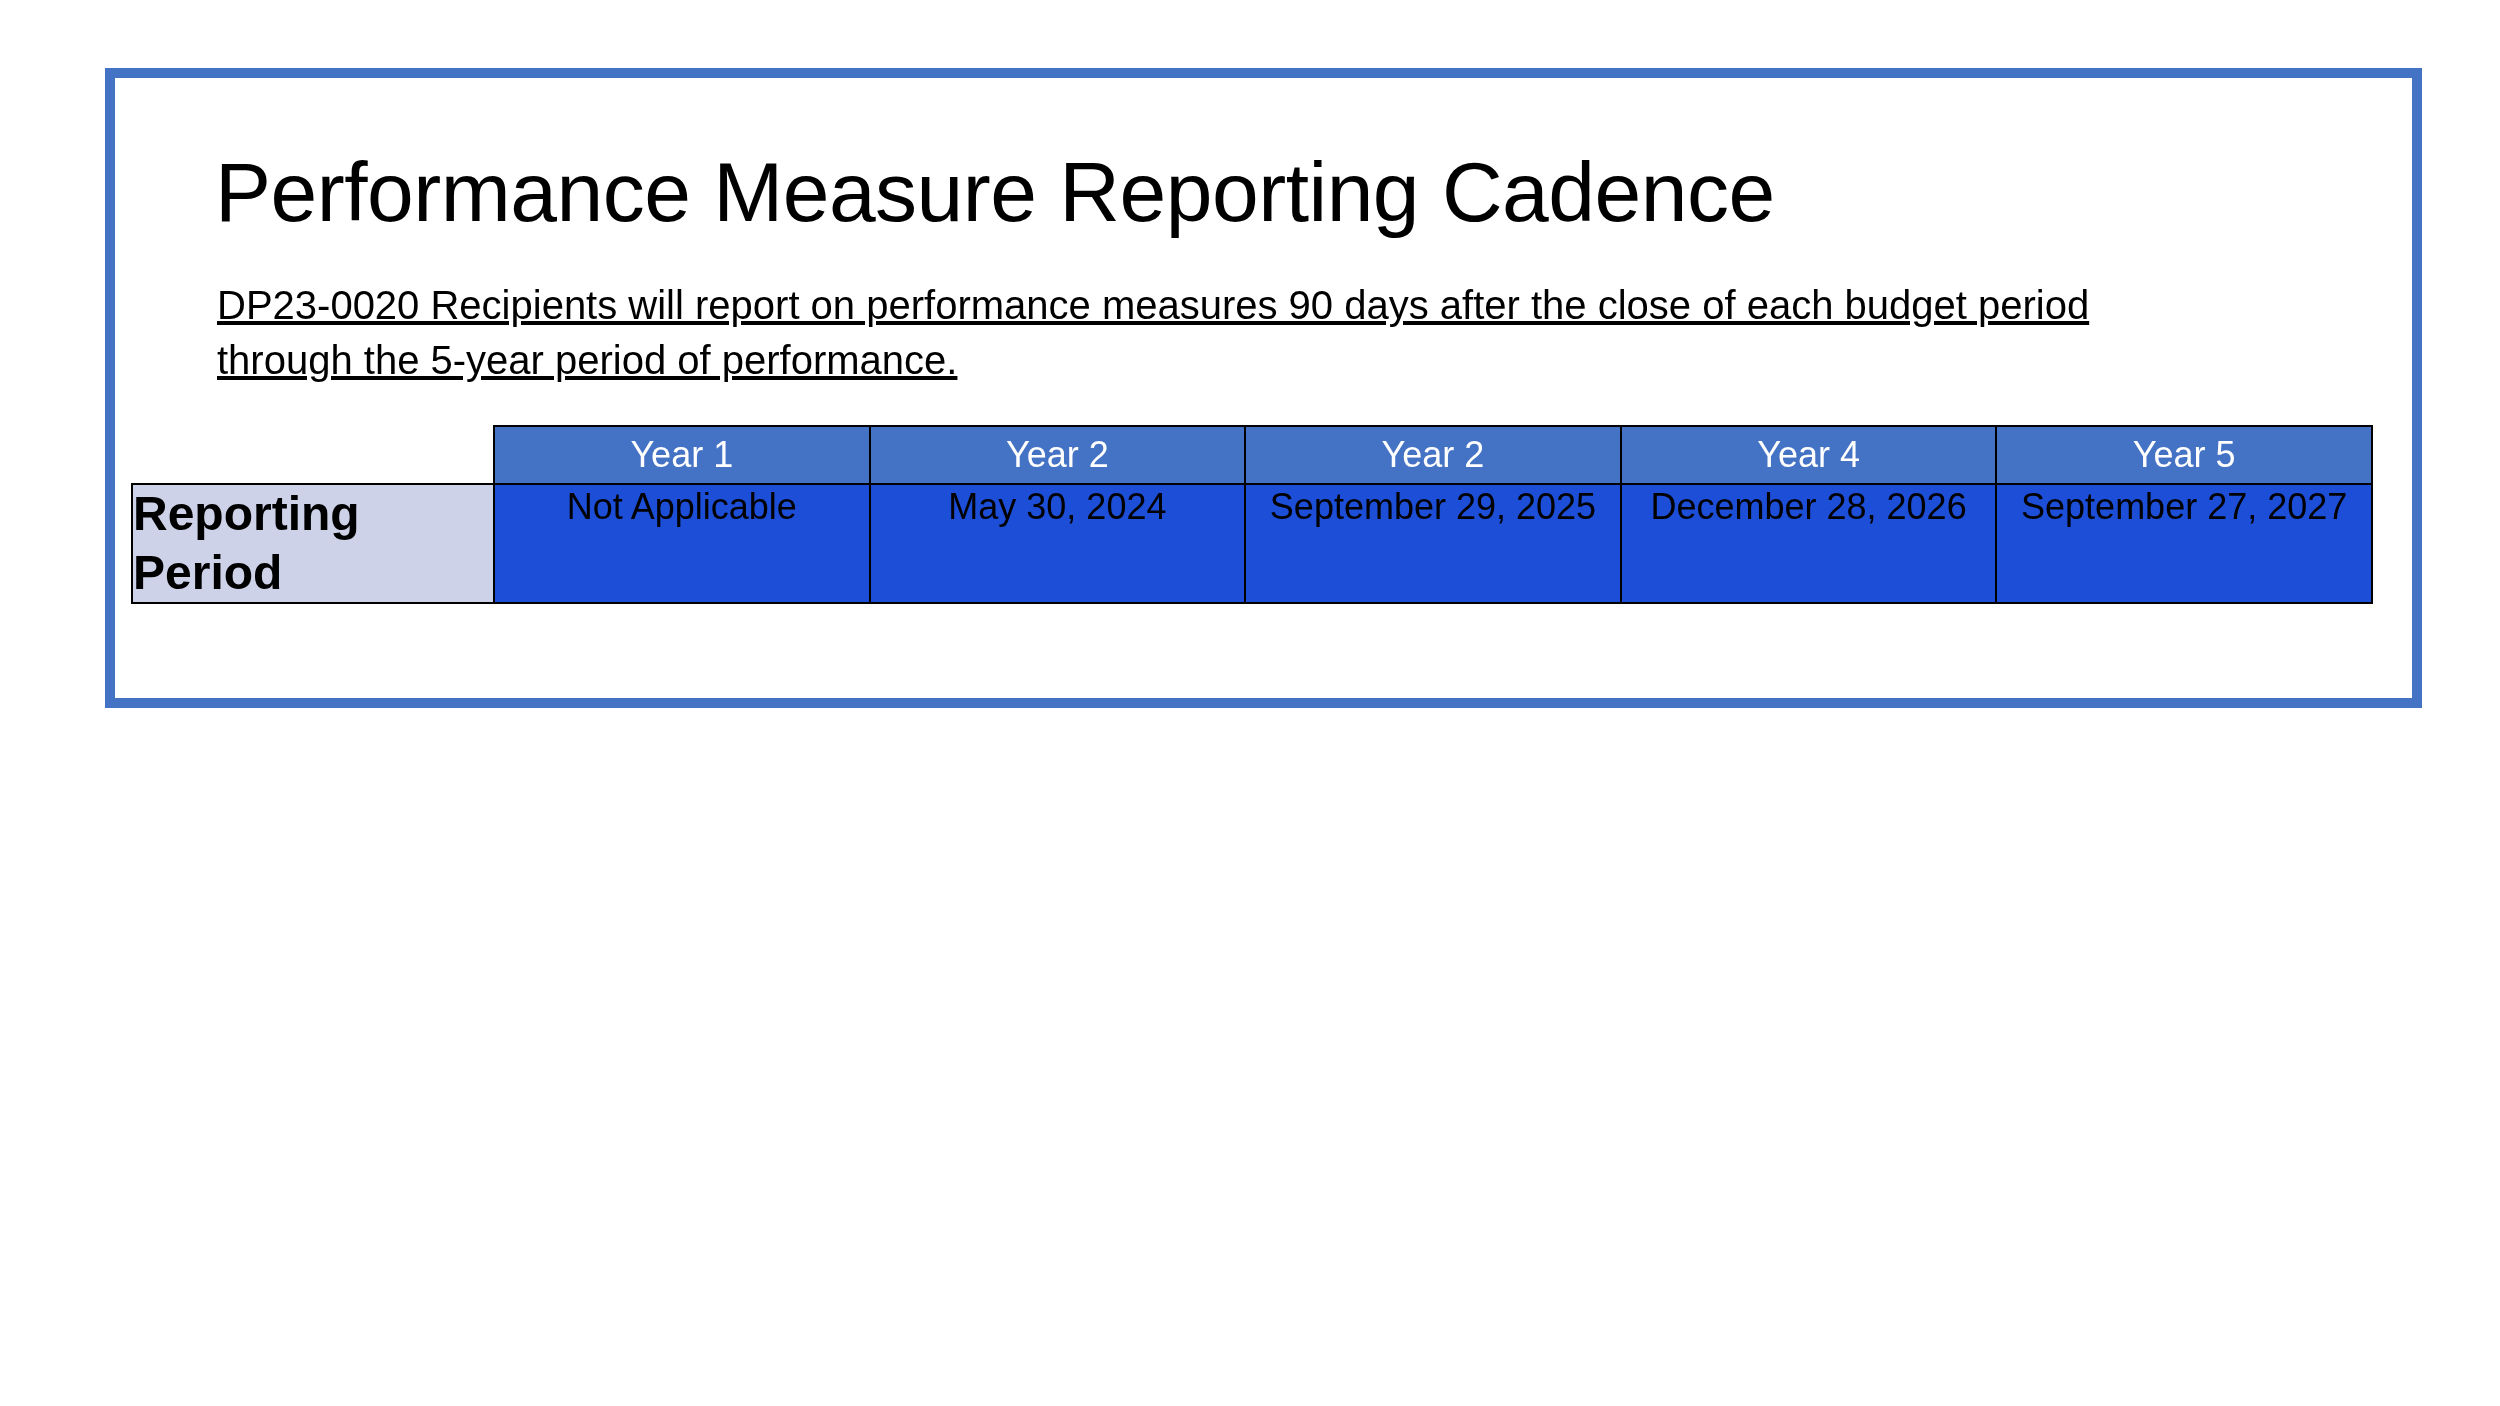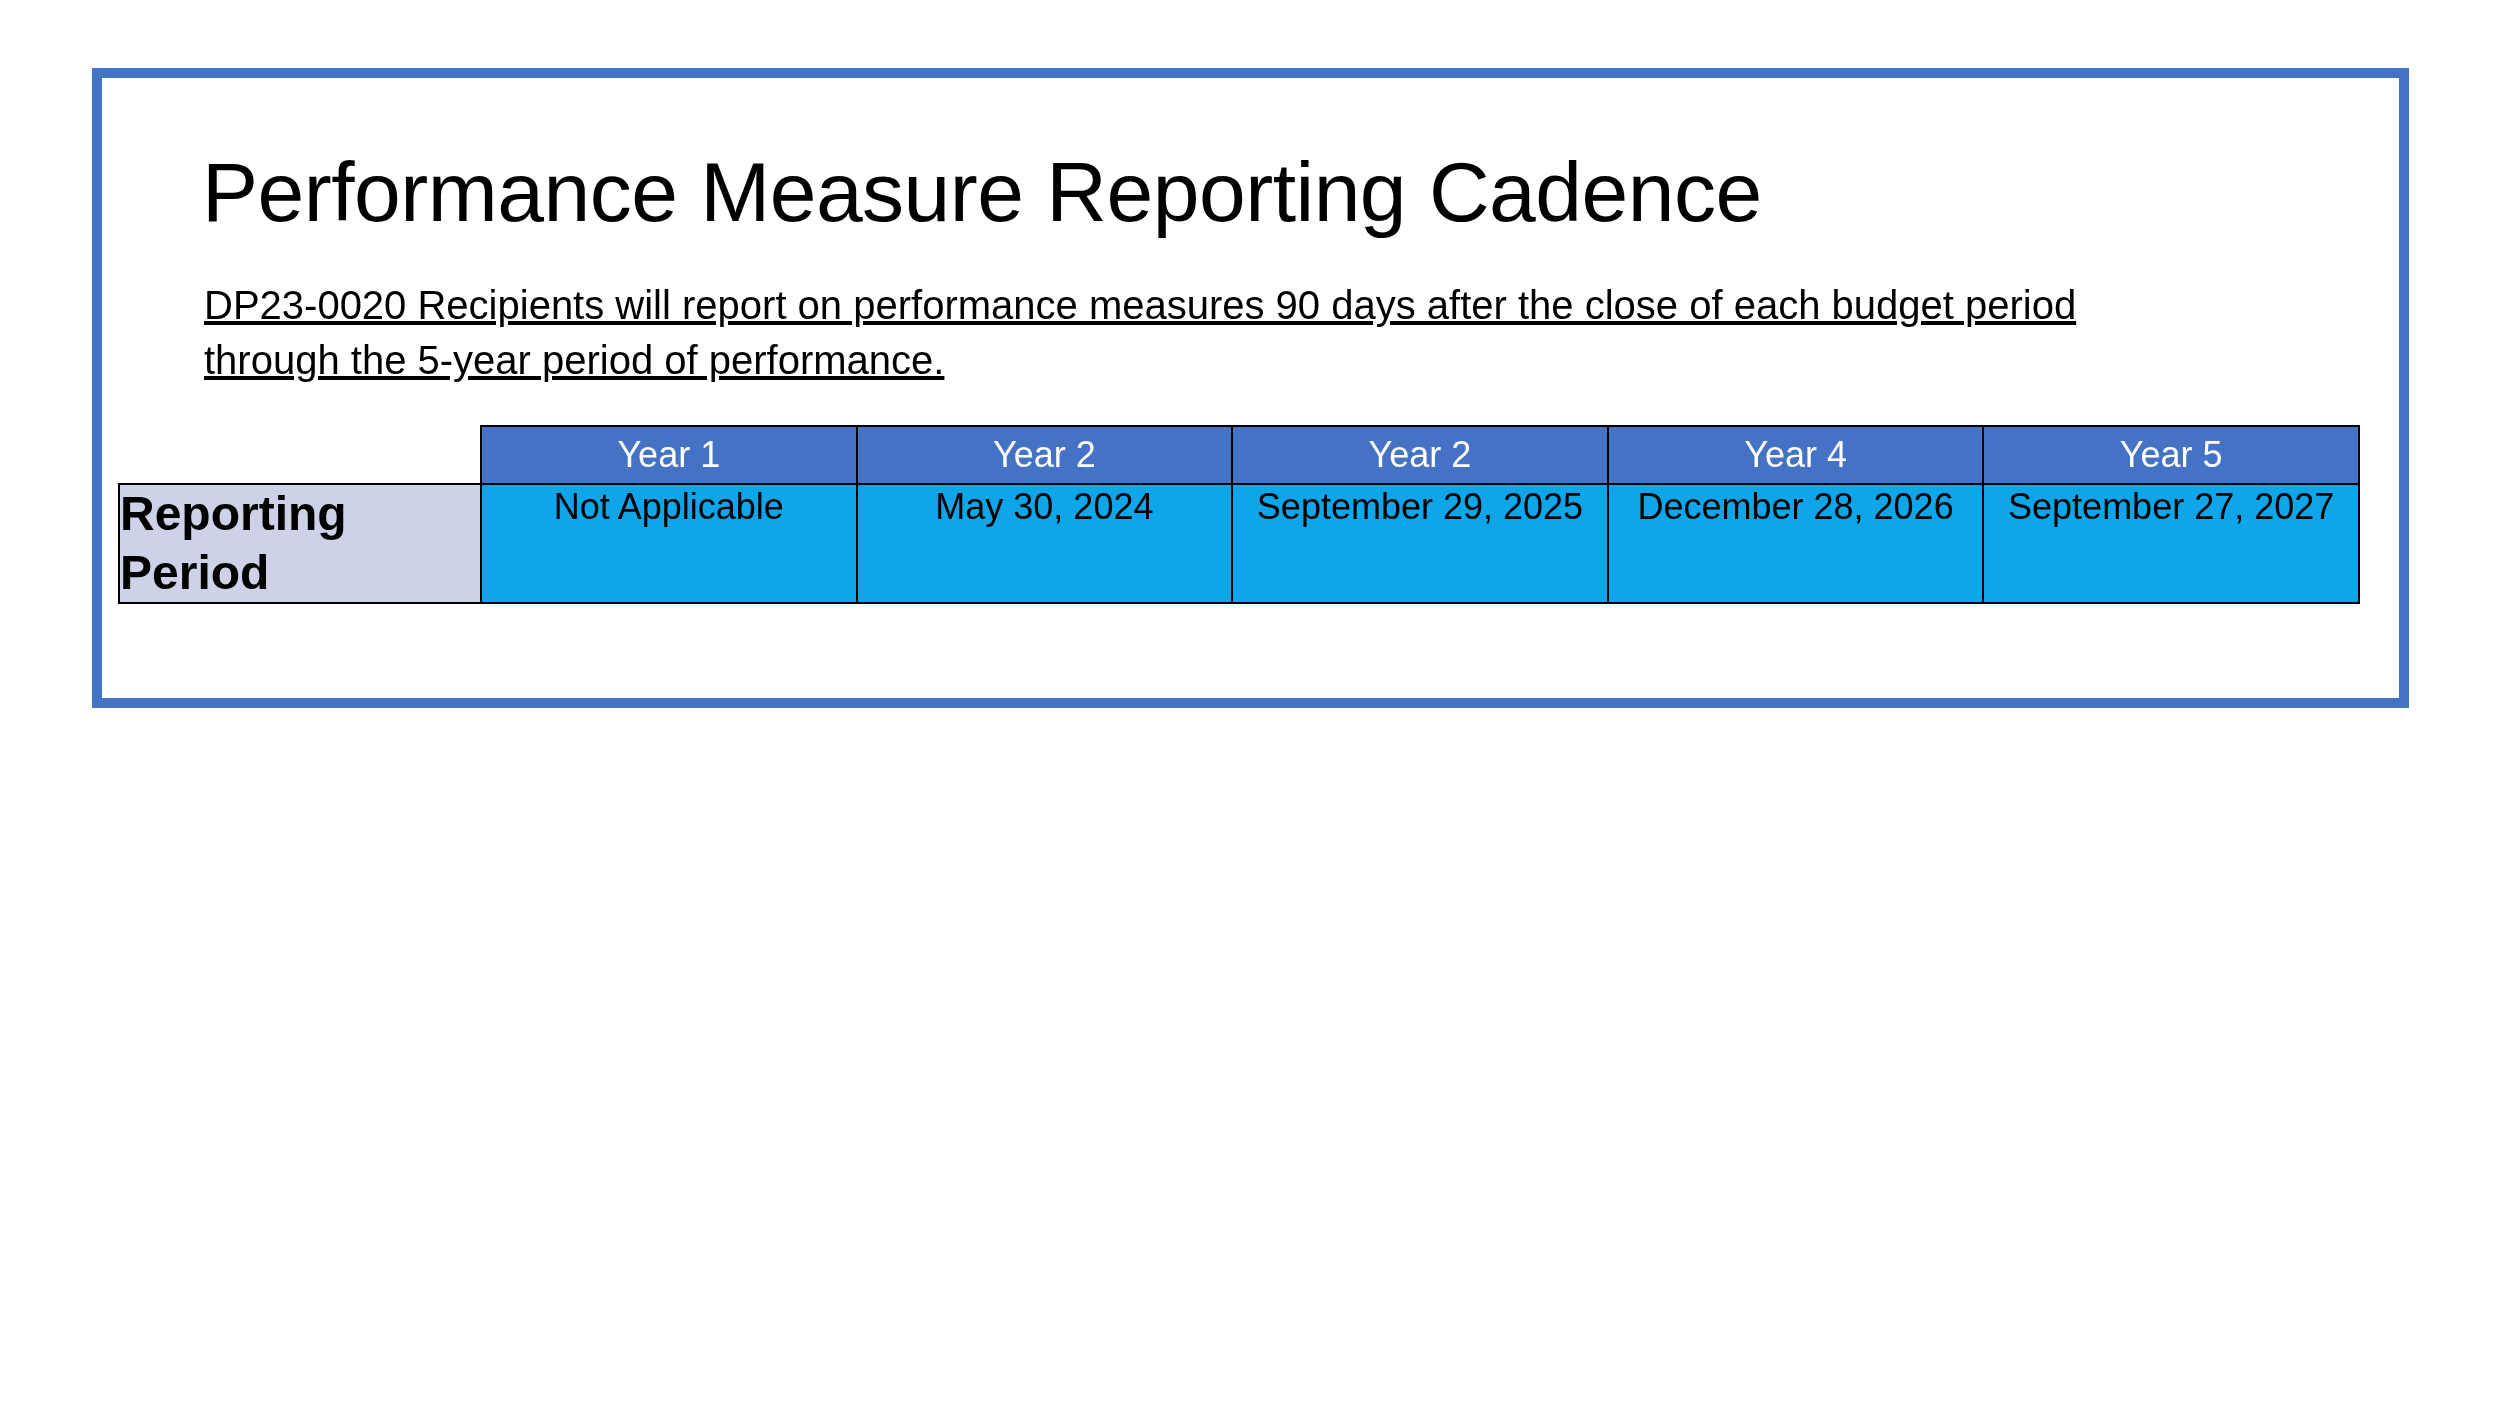--- a/index.html
+++ b/index.html
@@ -12,21 +12,21 @@
     height: 1406px;
     font-family: "Liberation Sans", sans-serif;
     color: #000000;
     overflow: hidden;
     position: relative;
   }
 
   
   #slide-frame {
     position: absolute;
-    left: 92px;
+    left: 105px;
     top: 68px;
     width: 2317px;
     height: 640px;
     box-sizing: border-box;
     border: 10px solid #4472C4;
     background: #ffffff;
   }
 
   
   #slide-title {
@@ -109,21 +109,21 @@
     vertical-align: top;
     border: 2.5px solid #000000;
     height: 108px;
     padding: 14px 0 10px 16px;
     line-height: 1.22;
   }
   .row-label .lbl-line { display: block; white-space: nowrap; }
 
   
   .data-cell {
-    background: #0ea5e9;
+    background: #1d4ed8;
     color: #000000;
     font-size: 36px;
     font-weight: 400;
     text-align: center;
     vertical-align: top;
     border: 2.5px solid #000000;
     height: 108px;
     padding: 14px 10px 10px 10px;
     line-height: 1.22;
   }

